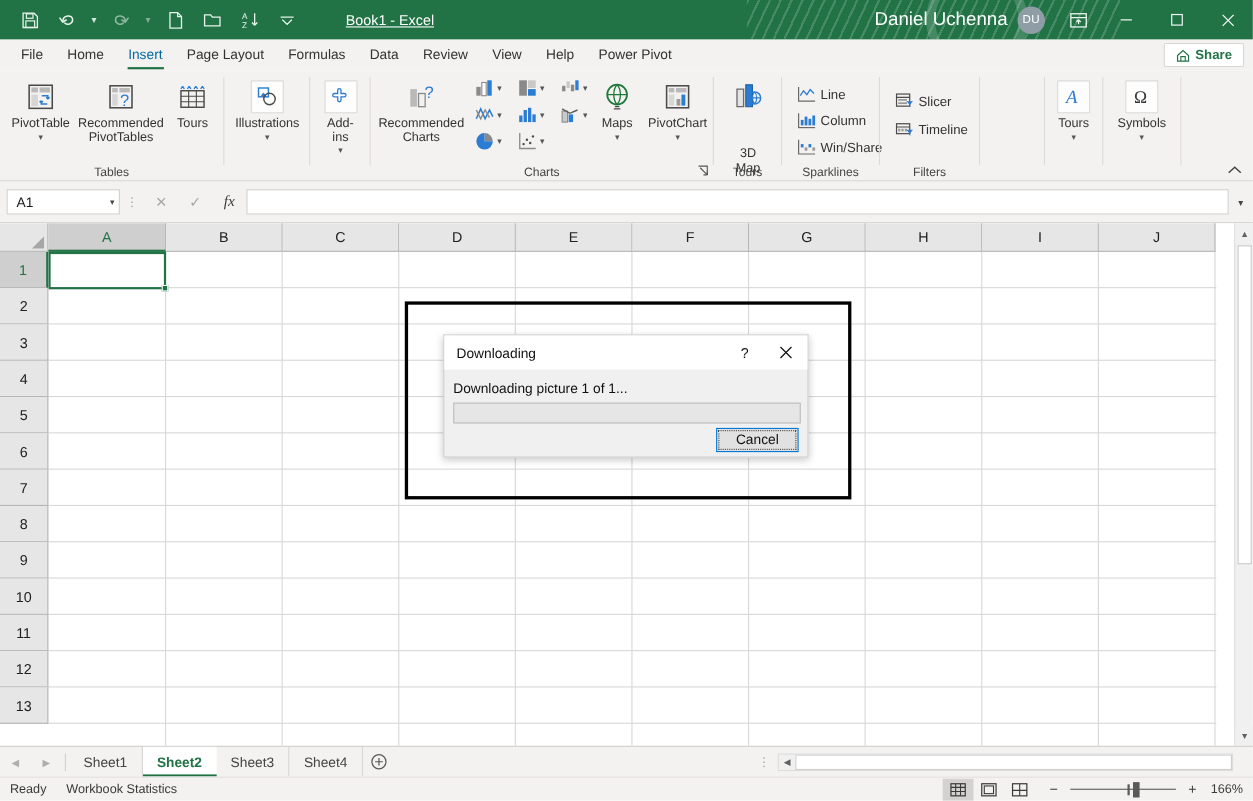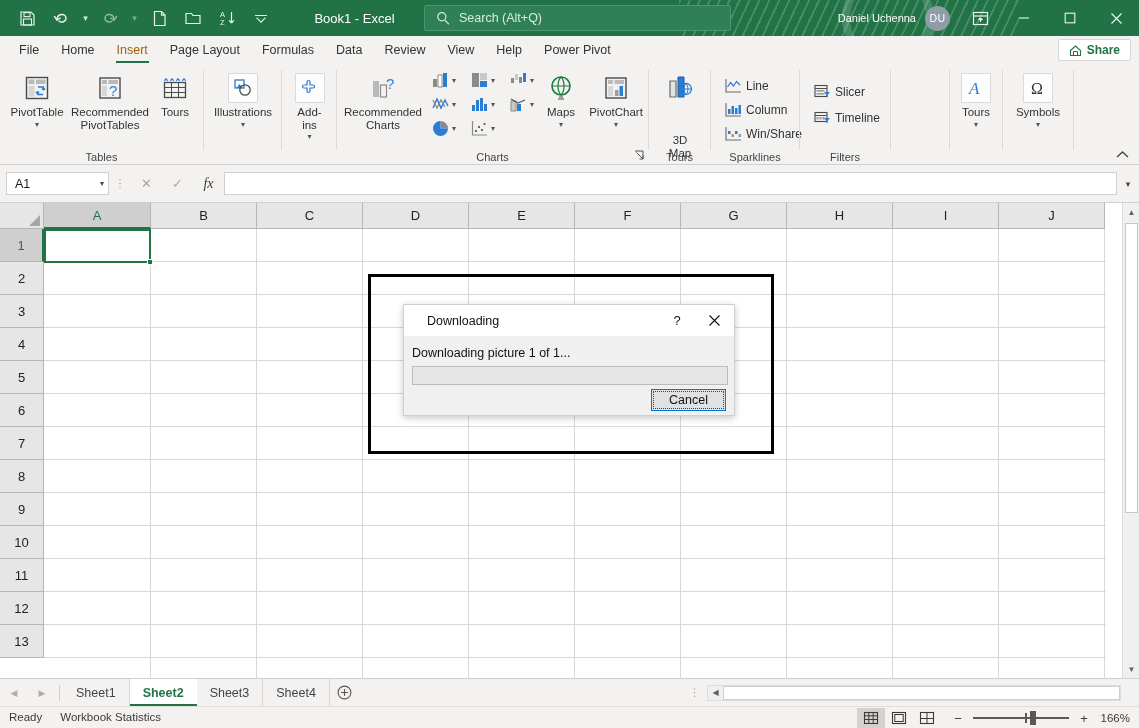--- a/index.html
+++ b/index.html
@@ -36,31 +36,31 @@
   .qat-caret{
     width:15px;height:30px;display:flex;align-items:center;justify-content:center;
     color:#d6e9dd;font-size:9px;cursor:pointer;
   }
   .qat-caret.dim{ color:#80ad95; }
   .doctitle{
     position:absolute; left:0; top:0; width:1139px; height:36px;
     display:flex; align-items:center; justify-content:center;
     color:#ffffff; font-size:13px; pointer-events:none;
   }
-  .doctitle span{ margin-left:-430px; }
+  .doctitle span{ margin-left:-430px;text-decoration:underline; }
   .searchbox{
     position:absolute; left:424px; top:5px; width:307px; height:26px;
     background:#2f8055; border:1px solid #4a9670; border-radius:2px;
     display:flex; align-items:center; gap:9px; padding-left:11px;
     color:#d7ecdf; font-size:12.5px; cursor:text;
   }
   .tb-right{
     position:absolute; right:0; top:0; height:36px; display:flex; align-items:center;
   }
-  .username{ color:#ffffff; font-size:11px; margin-right:9px; white-space:nowrap;}
+  .username{ color:#ffffff; font-size:17px; margin-right:9px; white-space:nowrap;}
   .avatar{
     width:25px;height:25px;border-radius:50%;background:#8f9ea6;color:#fff;
     font-size:10.5px; display:flex;align-items:center;justify-content:center;
     letter-spacing:.3px; margin-right:9px; cursor:pointer;
   }
   .ribbon-display{
     width:42px;height:36px;display:flex;align-items:center;justify-content:center;
     color:#e9f4ee;cursor:pointer;
   }
   .wbtn{
@@ -71,21 +71,21 @@
   
   .tabstrip{
     position:absolute; left:0; top:36px; width:1139px; height:28px;
     background:#f3f2f1; display:flex; align-items:center; padding-left:8px;
   }
   .tab{
     height:28px; padding:0 11px; display:flex; align-items:center;
     font-size:12.5px; color:#333333; cursor:pointer; position:relative;
     white-space:nowrap;
   }
-  .tab.active{ color:#a16207; font-weight:400; }
+  .tab.active{ color:#0369a1; font-weight:400; }
   .tab.active::after{
     content:""; position:absolute; left:10px; right:10px; bottom:1px;
     height:2.5px; background:#217346;
   }
   .share-btn{
     position:absolute; right:8px; top:3px; height:22px;
     display:flex; align-items:center; gap:5px; padding:0 10px;
     border:1px solid #d8d7d6; background:#fff; border-radius:2px;
     color:#217346; font-size:12px; font-weight:bold; cursor:pointer;
   }
@@ -219,21 +219,21 @@
     border:3px solid #000; pointer-events:none; z-index:40;
   }
   
   .dlg{
     position:absolute; left:403px; top:304px; width:332px; height:112px;
     background:#f0f0f0; border:1px solid #cfcfcf; z-index:50;
     box-shadow:0 2px 7px rgba(0,0,0,.22);
   }
   .dlg-title{
     height:31px; background:#ffffff; display:flex; align-items:center;
-    padding-left:23px; font-size:12.5px; color:#111;
+    padding-left:11px; font-size:12.5px; color:#111;
   }
   .dlg-btns{ margin-left:auto; display:flex; align-items:center; height:31px;}
   .dlg-help{
     width:34px;height:31px;display:flex;align-items:center;justify-content:center;
     font-size:13px;color:#111;cursor:pointer;
   }
   .dlg-close{
     width:40px;height:31px;display:flex;align-items:center;justify-content:center;
     font-size:14px;color:#111;cursor:pointer;
   }
@@ -286,21 +286,21 @@
   .hs-arrow{
     width:15px;height:14px;display:flex;align-items:center;justify-content:center;
     color:#606060;font-size:8px;cursor:pointer;
   }
   .hs-thumb{ flex:1; height:14px; background:#fff; border:1px solid #cfcfcf; cursor:pointer;}
 
   
   .statusbar{
     position:absolute; left:0; top:706px; width:1139px; height:22px;
     background:#f3f2f1; border-top:1px solid #e1dfdd;
-    display:flex; align-items:flex-end; font-size:11.5px; color:#3b3a39;
+    display:flex; align-items:center; font-size:11.5px; color:#3b3a39;
   }
   .st-item{ padding:0 9px; cursor:pointer; display:flex; align-items:center; gap:5px; height:22px;}
   .st-right{ margin-left:auto; display:flex; align-items:center; }
   .view-btn{
     width:28px;height:20px;display:flex;align-items:center;justify-content:center;
     cursor:pointer; color:#3b3a39;
   }
   .view-btn.active{ background:#d4d2d0; }
   .zoom-ctl{ display:flex; align-items:center; gap:0; margin-left:6px; }
   .zm{ width:22px;height:20px;display:flex;align-items:center;justify-content:center;
@@ -365,29 +365,20 @@
         <svg width="14" height="12" viewBox="0 0 14 12">
             <path d="M1.5 3.5h11 M3 6.2l4 4 4-4" fill="none" stroke="currentColor" stroke-width="1.2" stroke-linecap="round"></path>
           </svg>
       </div>
     </div>
 
     <div class="doctitle">
       <span>Book1  -  Excel</span>
     </div>
 
-    <div class="searchbox">
-      <span>
-        <svg width="14" height="14" viewBox="0 0 14 14">
-            <circle cx="5.8" cy="5.8" r="4.1" fill="none" stroke="currentColor" stroke-width="1.2"></circle>
-            <path d="M9 9.3 L12.6 12.9" stroke="currentColor" stroke-width="1.2" stroke-linecap="round"></path>
-          </svg>
-      </span>
-      <span>Search (Alt+Q)</span>
-    </div>
 
     <div class="tb-right">
       <span class="username">Daniel Uchenna</span>
       <div class="avatar">DU</div>
       <div class="ribbon-display">
         <svg width="17" height="17" viewBox="0 0 17 17">
             <rect x="1.5" y="2.5" width="14" height="12" fill="none" stroke="currentColor" stroke-width="1.2"></rect>
             <path d="M1.5 6h14" stroke="currentColor" stroke-width="1.2"></path>
             <path d="M8.5 12 V8 M8.5 8 l-2 2 M8.5 8 l2 2" fill="none" stroke="currentColor" stroke-width="1.2"></path>
           </svg>

